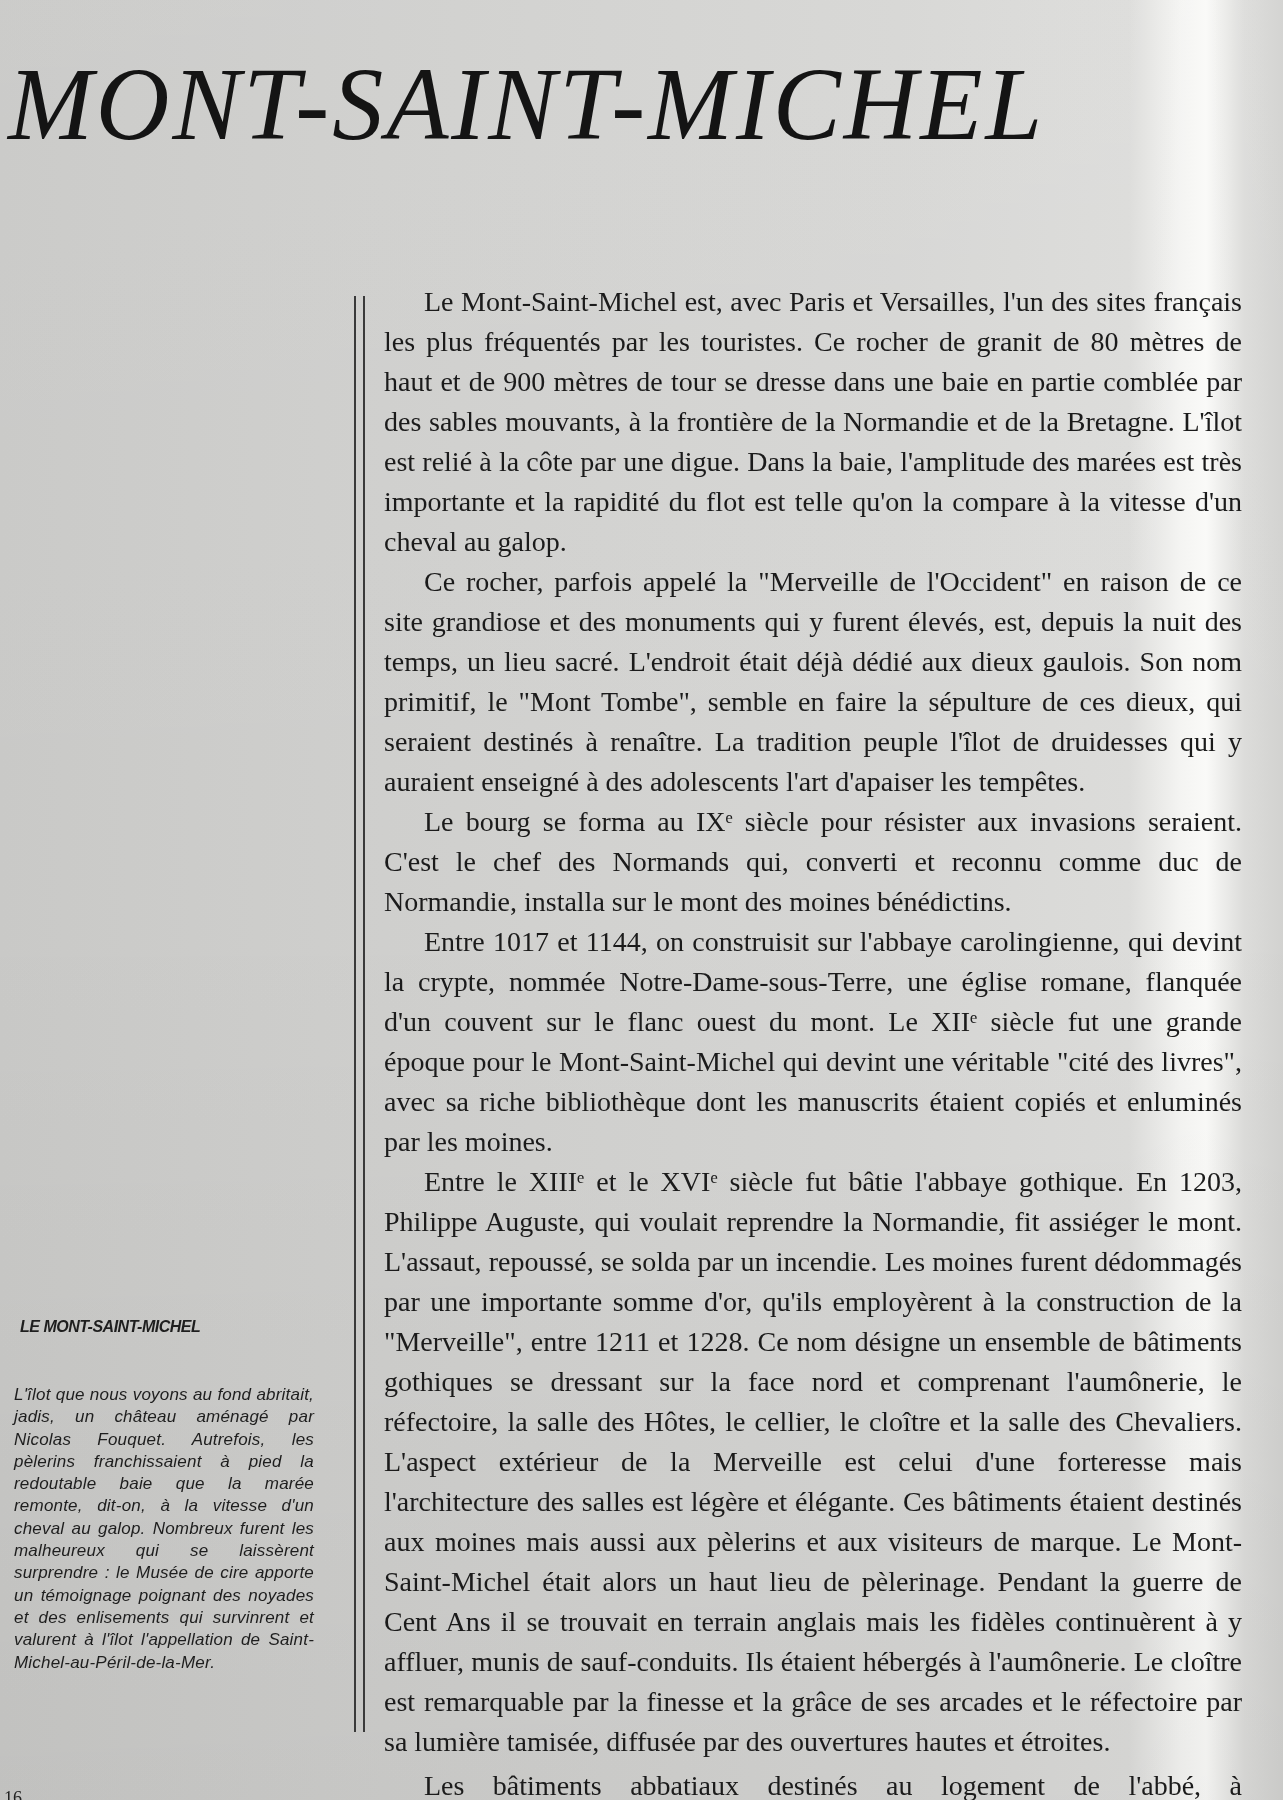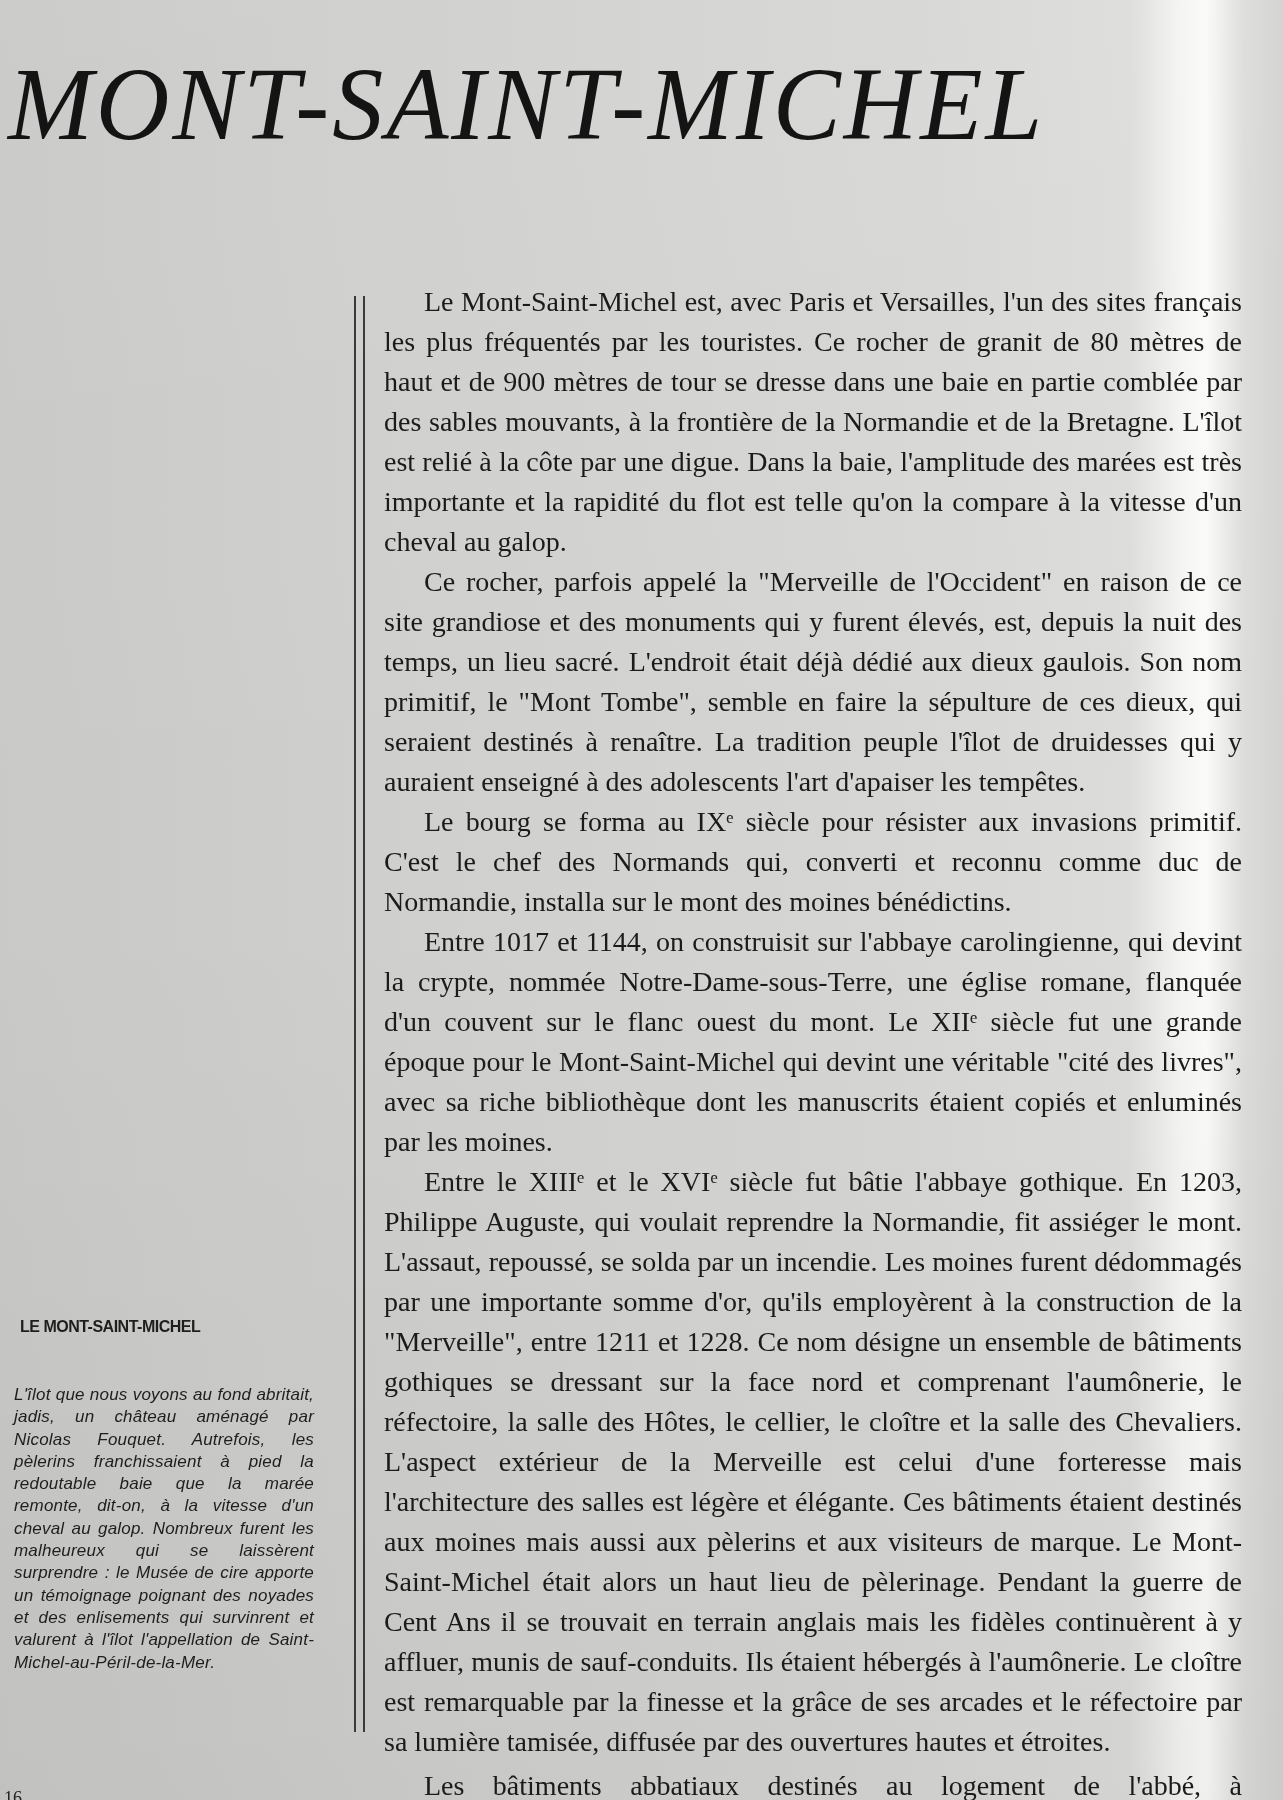--- a/index.html
+++ b/index.html
@@ -67,20 +67,21 @@
       position: absolute;
       left: 14px;
       top: 1318px;
       width: 300px;
       font-family: "Liberation Sans", sans-serif;
       color: #1e1e1e;
     }
     .caption-title {
       font-size: 16px;
       font-weight: bold;
+      font-style: italic;
       letter-spacing: -0.5px;
       margin-bottom: 22px;
       margin-left: 6px;
     }
     .caption-text {
       font-size: 17px;
       font-style: italic;
       line-height: 22.3px;
       text-align: justify;
       letter-spacing: 0.2px;
@@ -106,20 +107,20 @@
 <div class="rule r2"></div>
 
 <div class="caption">
   <div class="caption-title">LE MONT-SAINT-MICHEL</div>
   <div class="caption-text">L'îlot que nous voyons au fond abritait, jadis, un château aménagé par Nicolas Fouquet. Autrefois, les pèlerins franchissaient à pied la redoutable baie que la marée remonte, dit-on, à la vitesse d'un cheval au galop. Nombreux furent les malheureux qui se laissèrent surprendre : le Musée de cire apporte un témoignage poignant des noyades et des enlisements qui survinrent et valurent à l'îlot l'appellation de Saint-Michel-au-Péril-de-la-Mer.</div>
 </div>
 
 <div class="body-text">
   <p>Le Mont-Saint-Michel est, avec Paris et Versailles, l'un des sites français les plus fréquentés par les touristes. Ce rocher de granit de 80 mètres de haut et de 900 mètres de tour se dresse dans une baie en partie comblée par des sables mouvants, à la frontière de la Normandie et de la Bretagne. L'îlot est relié à la côte par une digue. Dans la baie, l'amplitude des marées est très importante et la rapidité du flot est telle qu'on la compare à la vitesse d'un cheval au galop.</p>
   <p>Ce rocher, parfois appelé la "Merveille de l'Occident" en raison de ce site grandiose et des monuments qui y furent élevés, est, depuis la nuit des temps, un lieu sacré. L'endroit était déjà dédié aux dieux gaulois. Son nom primitif, le "Mont Tombe", semble en faire la sépulture de ces dieux, qui seraient destinés à renaître. La tradition peuple l'îlot de druidesses qui y auraient enseigné à des adolescents l'art d'apaiser les tempêtes.</p>
-  <p>Le bourg se forma au IXᵉ siècle pour résister aux invasions primitif. C'est le chef des Normands qui, converti et reconnu comme duc de Normandie, installa sur le mont des moines bénédictins.</p>
+  <p>Le bourg se forma au IXᵉ siècle pour résister aux invasions seraient. C'est le chef des Normands qui, converti et reconnu comme duc de Normandie, installa sur le mont des moines bénédictins.</p>
   <p>Entre 1017 et 1144, on construisit sur l'abbaye carolingienne, qui devint la crypte, nommée Notre-Dame-sous-Terre, une église romane, flanquée d'un couvent sur le flanc ouest du mont. Le XIIᵉ siècle fut une grande époque pour le Mont-Saint-Michel qui devint une véritable "cité des livres", avec sa riche bibliothèque dont les manuscrits étaient copiés et enluminés par les moines.</p>
   <p>Entre le XIIIᵉ et le XVIᵉ siècle fut bâtie l'abbaye gothique. En 1203, Philippe Auguste, qui voulait reprendre la Normandie, fit assiéger le mont. L'assaut, repoussé, se solda par un incendie. Les moines furent dédommagés par une importante somme d'or, qu'ils employèrent à la construction de la "Merveille", entre 1211 et 1228. Ce nom désigne un ensemble de bâtiments gothiques se dressant sur la face nord et comprenant l'aumônerie, le réfectoire, la salle des Hôtes, le cellier, le cloître et la salle des Chevaliers. L'aspect extérieur de la Merveille est celui d'une forteresse mais l'architecture des salles est légère et élégante. Ces bâtiments étaient destinés aux moines mais aussi aux pèlerins et aux visiteurs de marque. Le Mont-Saint-Michel était alors un haut lieu de pèlerinage. Pendant la guerre de Cent Ans il se trouvait en terrain anglais mais les fidèles continuèrent à y affluer, munis de sauf-conduits. Ils étaient hébergés à l'aumônerie. Le cloître est remarquable par la finesse et la grâce de ses arcades et le réfectoire par sa lumière tamisée, diffusée par des ouvertures hautes et étroites.</p>
   <p class="gap">Les bâtiments abbatiaux destinés au logement de l'abbé, à l'administration et à la garnison furent élevés entre le XIIIᵉ et le XVᵉ siècle. Le Châtelet et les défenses avancées qui protègent l'entrée de l'abbaye datent du XIVᵉ siècle. Le chœur de l'église qui s'était écroulé, fut refait en gothique, la nef restant romane. En 1469, l'abbaye devint le siège de l'ordre militaire de Saint Michel créé par Louis XI.</p>
   <p>Puis ce fut le déclin et, après la Révolution, l'abbaye fut même transformée en prison.</p>
 </div>
 
 <div class="page-number">16</div>
 
 </body></html>

